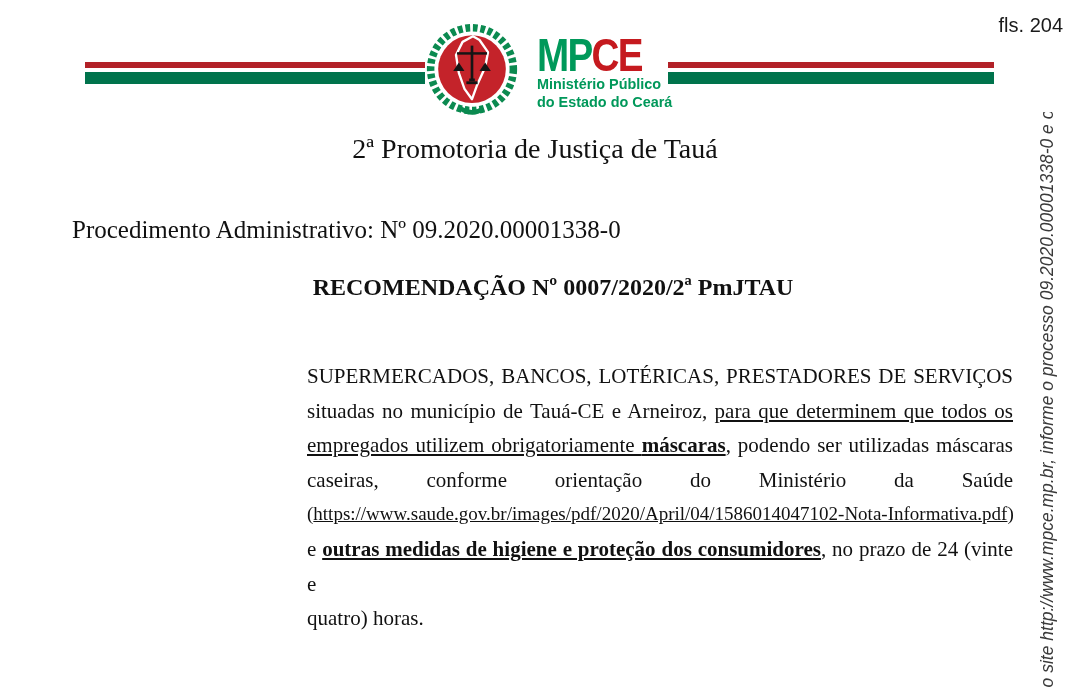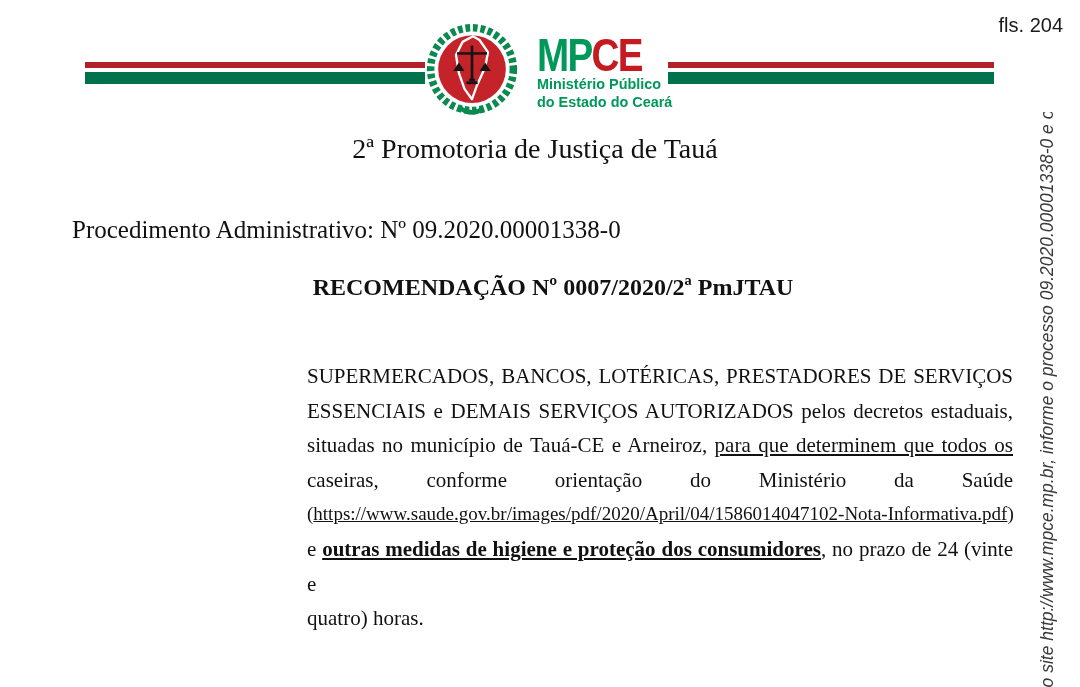--- a/index.html
+++ b/index.html
@@ -86,22 +86,22 @@
   </div>
 
   <div class="promotoria">2ª Promotoria de Justiça de Tauá</div>
 
   <div class="procedimento">Procedimento Administrativo: Nº 09.2020.00001338-0</div>
 
   <div class="rec-title">RECOMENDAÇÃO Nº 0007/2020/2ª PmJTAU</div>
 
   <div class="ementa">
     <div class="eline"><span>SUPERMERCADOS, BANCOS, LOTÉRICAS, PRESTADORES DE SERVIÇOS</span></div>
-    <div class="eline"><span>ESSENCIAIS e DEMAIS SERVIÇOS AUTORIZADOS pelos decretos estaduais,</span></div>
     <div class="eline"><span>situadas no município de Tauá-CE e Arneiroz, </span><span class="u">para que determinem que todos os</span></div>
+    <div class="eline"><span class="u">empregados utilizem obrigatoriamente </span><span class="bu">máscaras</span><span>, podendo ser utilizadas máscaras</span></div>
     <div class="eline"><span>caseiras, conforme orientação do Ministério da Saúde</span></div>
     <div class="eline url-line"><span>(</span><span class="u">https://www.saude.gov.br/images/pdf/2020/April/04/1586014047102-Nota-Informativa.pdf</span><span>)</span></div>
     <div class="eline"><span>e </span><span class="bu">outras medidas de higiene e proteção dos consumidores</span><span>, no prazo de 24 (vinte e</span></div>
     <div class="eline last"><span>quatro) horas.</span></div>
   </div>
 
   <div class="vtext">e o site http://www.mpce.mp.br, informe o processo 09.2020.00001338-0 e o</div>
 
 </div>
 

